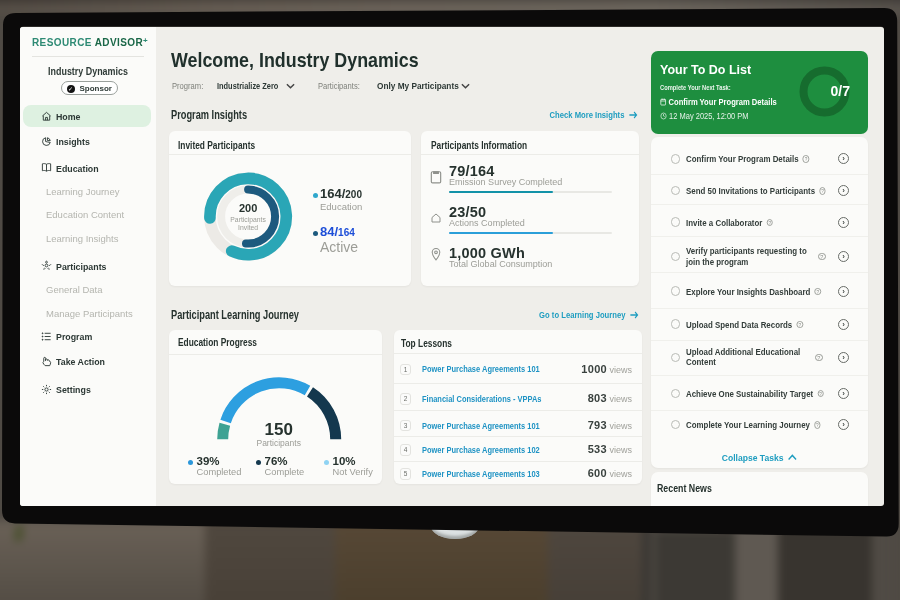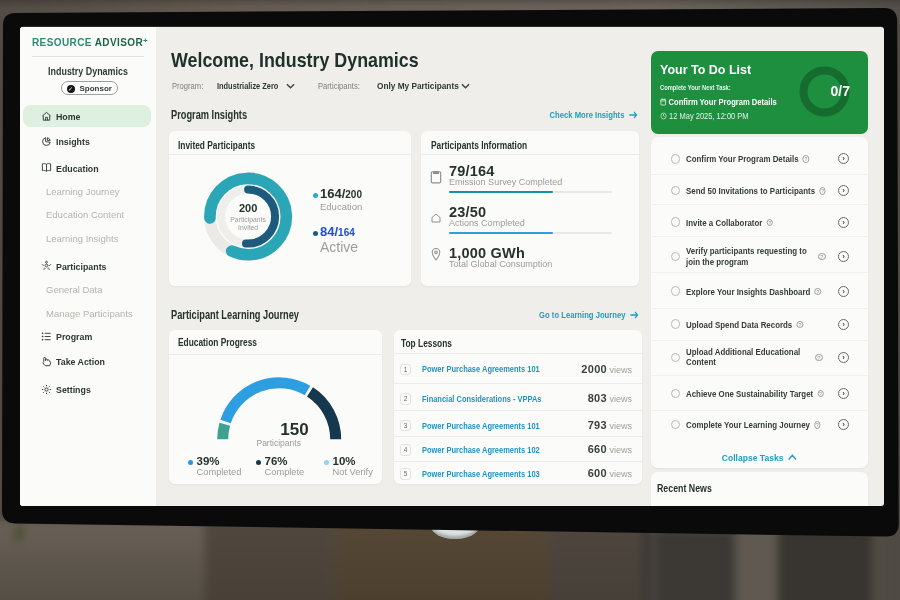--- a/index.html
+++ b/index.html
@@ -204,51 +204,51 @@
   <div class="card" style="left:148.5px;top:303.5px;width:213px;height:154px"></div>
   <div class="ctitle" style="left:158px;top:309px">Education Progress</div>
   <div class="cdiv" style="left:148.5px;top:327px;width:213px"></div>
   <svg class="abs" style="left:148.5px;top:327px" width="213" height="100" viewBox="0 0 213 100">
     <g fill="none" stroke-linecap="butt">
       <path d="M 53.7 85.3 A 56.5 56.5 0 0 1 55.8 70.2" stroke="#3ea293" stroke-width="11"></path>
       <path d="M 56.6 67.4 A 56.5 56.5 0 0 1 138.5 36.4" stroke="#2d9fe0" stroke-width="11"></path>
       <path d="M 141.0 37.9 A 56.5 56.5 0 0 1 166.7 85.3" stroke="#14384e" stroke-width="11"></path>
     </g>
   </svg>
-  <div class="abs" style="left:228.7px;top:393.5px;width:60px;text-align:right;font-size:17px;font-weight:bold;color:#26322e">150</div>
+  <div class="abs" style="left:228.7px;top:393.5px;width:60px;text-align:center;font-size:17px;font-weight:bold;color:#26322e">150</div>
   <div class="abs" style="left:228.7px;top:411.5px;width:60px;text-align:center;font-size:8.5px;color:#9c9d97">Participants</div>
   <div class="abs" style="left:167.5px;top:433px;width:5px;height:5px;border-radius:50%;background:#2b97da"></div>
   <div class="abs" style="left:176.5px;top:428px;font-size:11.5px;font-weight:bold;color:#26322e">39%</div>
   <div class="abs" style="left:176.5px;top:440.5px;font-size:9.3px;color:#9c9d97">Completed</div>
   <div class="abs" style="left:235.5px;top:433px;width:5px;height:5px;border-radius:50%;background:#14384e"></div>
   <div class="abs" style="left:244.5px;top:428px;font-size:11.5px;font-weight:bold;color:#26322e">76%</div>
   <div class="abs" style="left:244.5px;top:440.5px;font-size:9.3px;color:#9c9d97">Complete</div>
   <div class="abs" style="left:303.5px;top:433px;width:5px;height:5px;border-radius:50%;background:#8fd3f3"></div>
   <div class="abs" style="left:312.5px;top:428px;font-size:11.5px;font-weight:bold;color:#26322e">10%</div>
   <div class="abs" style="left:312.5px;top:440.5px;font-size:9.3px;color:#9c9d97">Not Verify</div>
 
   <div class="card" style="left:374px;top:303.5px;width:247.5px;height:154px"></div>
   <div class="ctitle" style="left:381px;top:310.5px">Top Lessons</div>
   <div class="cdiv" style="left:374px;top:326px;width:247.5px"></div>
   <div class="cdiv" style="left:374px;top:356.8px;width:247.5px"></div>
   <div class="cdiv" style="left:374px;top:383.7px;width:247.5px"></div>
   <div class="cdiv" style="left:374px;top:409.3px;width:247.5px"></div>
   <div class="cdiv" style="left:374px;top:434.7px;width:247.5px"></div>
   <div class="badge" style="top:337px">1</div>
   <div class="lesson" style="top:337.5px">Power Purchase Agreements 101</div>
-  <div class="views" style="top:336px"><b>2000</b> <span>views</span></div>
+  <div class="views" style="top:336px"><b>1000</b> <span>views</span></div>
   <div class="badge" style="top:366.7px">2</div>
   <div class="lesson" style="top:367.2px">Financial Considerations - VPPAs</div>
   <div class="views" style="top:365.7px"><b>803</b> <span>views</span></div>
   <div class="badge" style="top:393.6px">3</div>
   <div class="lesson" style="top:394.1px">Power Purchase Agreements 101</div>
   <div class="views" style="top:392.6px"><b>793</b> <span>views</span></div>
   <div class="badge" style="top:417.7px">4</div>
   <div class="lesson" style="top:418.2px">Power Purchase Agreements 102</div>
-  <div class="views" style="top:416.7px"><b>660</b> <span>views</span></div>
+  <div class="views" style="top:416.7px"><b>533</b> <span>views</span></div>
   <div class="badge" style="top:441.8px">5</div>
   <div class="lesson" style="top:442.3px">Power Purchase Agreements 103</div>
   <div class="views" style="top:440.8px"><b>600</b> <span>views</span></div>
 
   <div class="abs" style="left:631px;top:24px;width:217px;height:83px;background:#1e8e3f;border-radius:7px"></div>
   <div class="abs" style="left:640px;top:37px;font-size:12.5px;line-height:13px;font-weight:bold;color:#fff">Your To Do List</div>
   <div class="abs" style="left:640px;top:56px;font-size:8px;font-weight:bold;color:#eaf4ec;transform:scaleX(.72);transform-origin:0 50%">Complete Your Next Task:</div>
   <div class="abs" style="left:640px;top:69.5px;font-size:9.5px;font-weight:bold;color:#fff;transform:scaleX(.8);transform-origin:0 50%"><svg width="8" height="8" viewBox="0 0 24 24" fill="none" stroke="#fff" stroke-width="2.4" style="vertical-align:-1px">
         <rect x="3" y="4" width="18" height="17" rx="2"></rect>
         <path d="M3 9 H21 M8 2 V6 M16 2 V6"></path>

